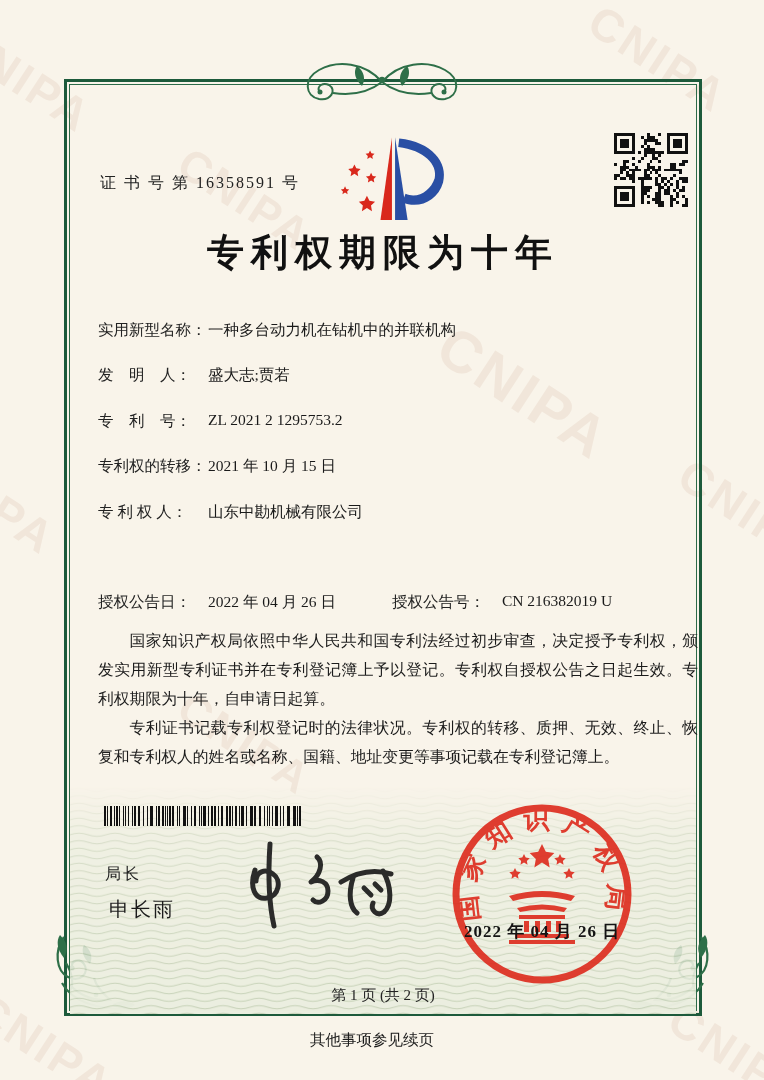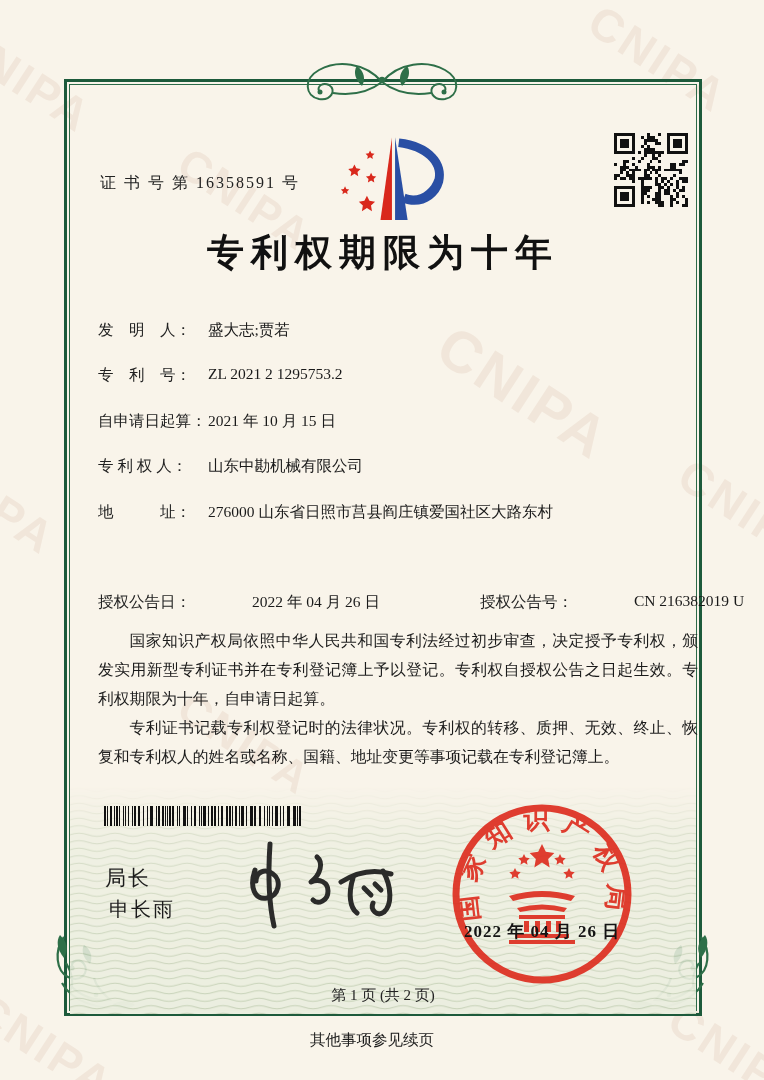--- a/index.html
+++ b/index.html
@@ -30,27 +30,27 @@
   .logo { left:320px; top:125px; }
   .qr { left:614px; top:133px; }
   .title {
     left:65px; top:228px; width:636px; text-align:center;
     font-size:37px; font-weight:bold; letter-spacing:7px; color:#111;
   }
   .fields { left:98px; top:320px; width:600px; }
   .field-row { display:flex; align-items:flex-start; height:45.4px; font-size:15.5px; }
   .flabel { flex:0 0 110px; white-space:nowrap; color:#222; }
   .fvalue { white-space:nowrap; color:#1a1a1a; }
-  .grant-row { left:98px; top:592px; width:600px; font-size:15.5px; display:flex;gap:44px; }
+  .grant-row { left:98px; top:592px; width:600px; font-size:15.5px; display:flex; }
   .grant-pair2 { margin-left:56px; }
   .bodytext { left:98px; top:626px; width:600px; font-size:15.8px; line-height:29px; color:#1b1b1b; text-align:justify; }
   .bodytext p { text-indent:2em; }
   .guilloche { left:70px; top:786px; }
   .barcode { left:104px; top:806px; }
-  .signer-title { left:105px; top:864px; font-size:21px; letter-spacing:2px; }
+  .signer-title { left:105px; top:864px; font-size:16px; letter-spacing:2px; }
   .signer-name { left:109px; top:896px; font-size:20px; letter-spacing:2px; }
   .signature { left:225px; top:830px; }
   .seal { left:447px; top:799px; }
   .seal-date {
     left:452px; top:920px; width:180px; text-align:center;
     font-size:17px; letter-spacing:1px; color:#141414; font-weight:bold;
   }
   .page-info { left:65px; top:986px; width:636px; text-align:center; font-size:15px; color:#222; }
   .footer-note { left:0; top:1030px; width:744px; text-align:center; font-size:15.5px; color:#1b1b1b; }
   .ornament-top { left:257px; top:52px; }
@@ -422,38 +422,38 @@
     <rect x="16" y="24" width="1" height="1" fill="#111"></rect>
     <rect x="19" y="24" width="1" height="1" fill="#111"></rect>
     <rect x="23" y="24" width="1" height="1" fill="#111"></rect>
     <rect x="24" y="24" width="1" height="1" fill="#111"></rect>
   </svg>
 
 <div class="abs title">专利权期限为十年</div>
 
 <div id="fields" class="abs fields">
     <div class="field-row">
+      <span class="flabel">实用新型名称：</span>
+      <span class="fvalue">一种多台动力机在钻机中的并联机构</span>
+    </div>
+    <div class="field-row">
       <span class="flabel">发　明　人：</span>
       <span class="fvalue">盛大志;贾若</span>
     </div>
     <div class="field-row">
       <span class="flabel">专　利　号：</span>
       <span class="fvalue">ZL 2021 2 1295753.2</span>
     </div>
     <div class="field-row">
-      <span class="flabel">自申请日起算：</span>
+      <span class="flabel">专利权的转移：</span>
       <span class="fvalue">2021 年 10 月 15 日</span>
     </div>
     <div class="field-row">
       <span class="flabel">专 利 权 人：</span>
       <span class="fvalue">山东中勘机械有限公司</span>
-    </div>
-    <div class="field-row">
-      <span class="flabel">地　　　址：</span>
-      <span class="fvalue">276000  山东省日照市莒县阎庄镇爱国社区大路东村</span>
     </div>
   </div>
 
 <div class="abs grant-row">
   <span class="flabel">授权公告日：</span>
   <span class="fvalue">2022 年 04 月 26 日</span>
   <span class="flabel grant-pair2">授权公告号：</span>
   <span class="fvalue">CN 216382019 U</span>
 </div>
 

